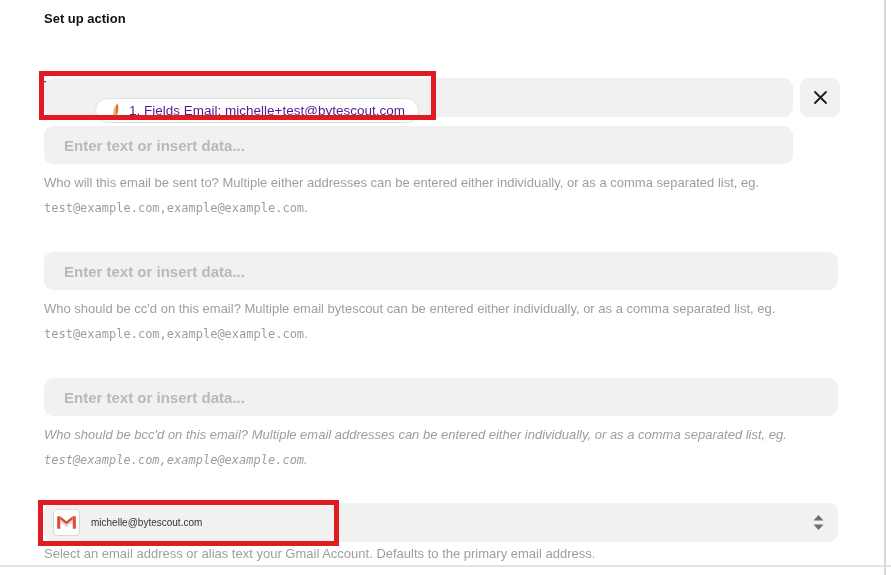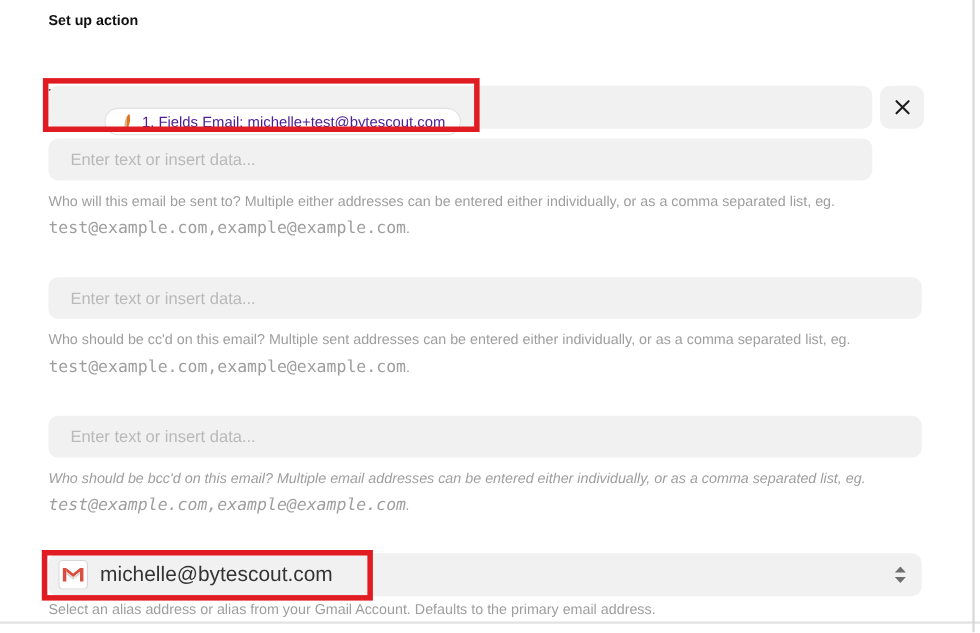--- a/index.html
+++ b/index.html
@@ -21,21 +21,21 @@
   }
   .input-box {
     background:#f1f1f1;
     border-radius:9px;
   }
   .text-input {
     width:100%; height:100%;
     background:transparent; border:none; outline:none;
     padding:0 20px;
     font-family:"Liberation Sans", sans-serif;
-    font-size:15px; color:#444444;
+    font-size:15px; color:#444444;font-weight:bold;
   }
   .text-input::placeholder { color:#b9b9b9; opacity:1; }
 
   .tag-pill {
     position:absolute; left:51px; top:20px;
     height:25px; border-radius:13px;
     background:#ffffff; border:1px solid #e2e2e2;
     display:flex; align-items:center; gap:7px;
     padding:0 13px;
     font-size:13.5px; color:#4c1d95;
@@ -47,32 +47,32 @@
     background:#f1f1f1; border:none; border-radius:9px;
     display:flex; align-items:center; justify-content:center;
     cursor:pointer;
   }
 
   .help-text {
     font-size:13px; color:#9e9e9e; line-height:25px;
   }
   .help-code {
     font-family:"DejaVu Sans Mono", monospace;
-    font-size:15px; color:#9e9e9e; white-space:nowrap;
+    font-size:12px; color:#9e9e9e; white-space:nowrap;
   }
   .help-single { line-height:16px; }
 
   .from-select {
     background:#f1f1f1; border-radius:9px;
     display:flex; align-items:center; gap:11px;
     padding:0 14px 0 9px;
     cursor:pointer;
   }
   .from-value {
-    font-size:19px; color:#343434; font-weight:400;
+    font-size:10px; color:#343434; font-weight:400;
     flex:1;
   }
   .gmail-box { flex:0 0 auto; display:flex; }
 
   .annotation {
     border:5px solid #e01b22;
     pointer-events:none;
     z-index:20;
   }
 
@@ -118,21 +118,21 @@
 </div>
 
 <p class="abs help-text" style="left:44px; top:170px; width:800px;"><span>Who will this email be sent to? Multiple either addresses can be entered either individually, or as a comma separated list, eg. </span><span class="help-code">test@example.com,example@example.com</span><span>.</span></p>
 
 <div class="abs field-label" style="left:44px; top:228px;">Cc</div>
 
 <div class="abs input-box" style="left:44px; top:252px; width:794px; height:38px;">
   <input class="text-input" type="text" placeholder="Enter text or insert data..." style="">
 </div>
 
-<p class="abs help-text" style="left:44px; top:296px; width:800px;"><span>Who should be cc'd on this email? Multiple sent addresses can be entered either individually, or as a comma separated list, eg. </span><span class="help-code">test@example.com,example@example.com</span><span>.</span></p>
+<p class="abs help-text" style="left:44px; top:296px; width:800px;"><span>Who should be cc'd on this email? Multiple email bytescout can be entered either individually, or as a comma separated list, eg. </span><span class="help-code">test@example.com,example@example.com</span><span>.</span></p>
 
 <div class="abs field-label" style="left:44px; top:358px;">Bcc</div>
 
 <div class="abs input-box" style="left:44px; top:378px; width:794px; height:38px;">
   <input class="text-input" type="text" placeholder="Enter text or insert data..." style="">
 </div>
 
 <p class="abs help-text" style="left:44px; top:422px; width:800px;font-style:italic;"><span>Who should be bcc'd on this email? Multiple email addresses can be entered either individually, or as a comma separated list, eg. </span><span class="help-code">test@example.com,example@example.com</span><span>.</span></p>
 
 <div class="abs field-label" style="left:44px; top:484px;">Enter</div>
@@ -149,19 +149,19 @@
   </span>
   <span class="from-value">michelle@bytescout.com</span>
   <span style="display:flex;">
     <svg width="11" height="15" viewBox="0 0 11 15">
       <polygon points="5.5,0 10.5,5.5 0.5,5.5" fill="#6f6f6f"></polygon>
       <polygon points="0.5,9.5 10.5,9.5 5.5,15" fill="#6f6f6f"></polygon>
     </svg>
   </span>
 </div>
 
-<p class="abs help-text help-single" style="left:44px; top:546px; width:800px;">Select an alias address or alias from your Gmail Account. Defaults to the primary email address.</p>
+<p class="abs help-text help-single" style="left:44px; top:546px; width:800px;">Select an email address or alias text your Gmail Account. Defaults to the primary email address.</p>
 
 <div class="abs annotation" style="left:39px; top:71px; width:397px; height:49px;"></div>
 <div class="abs annotation" style="left:38px; top:500px; width:301px; height:46px;"></div>
 
 <div class="abs divider-bottom"></div>
 <div class="abs right-vline"></div>
 
 </body></html>

